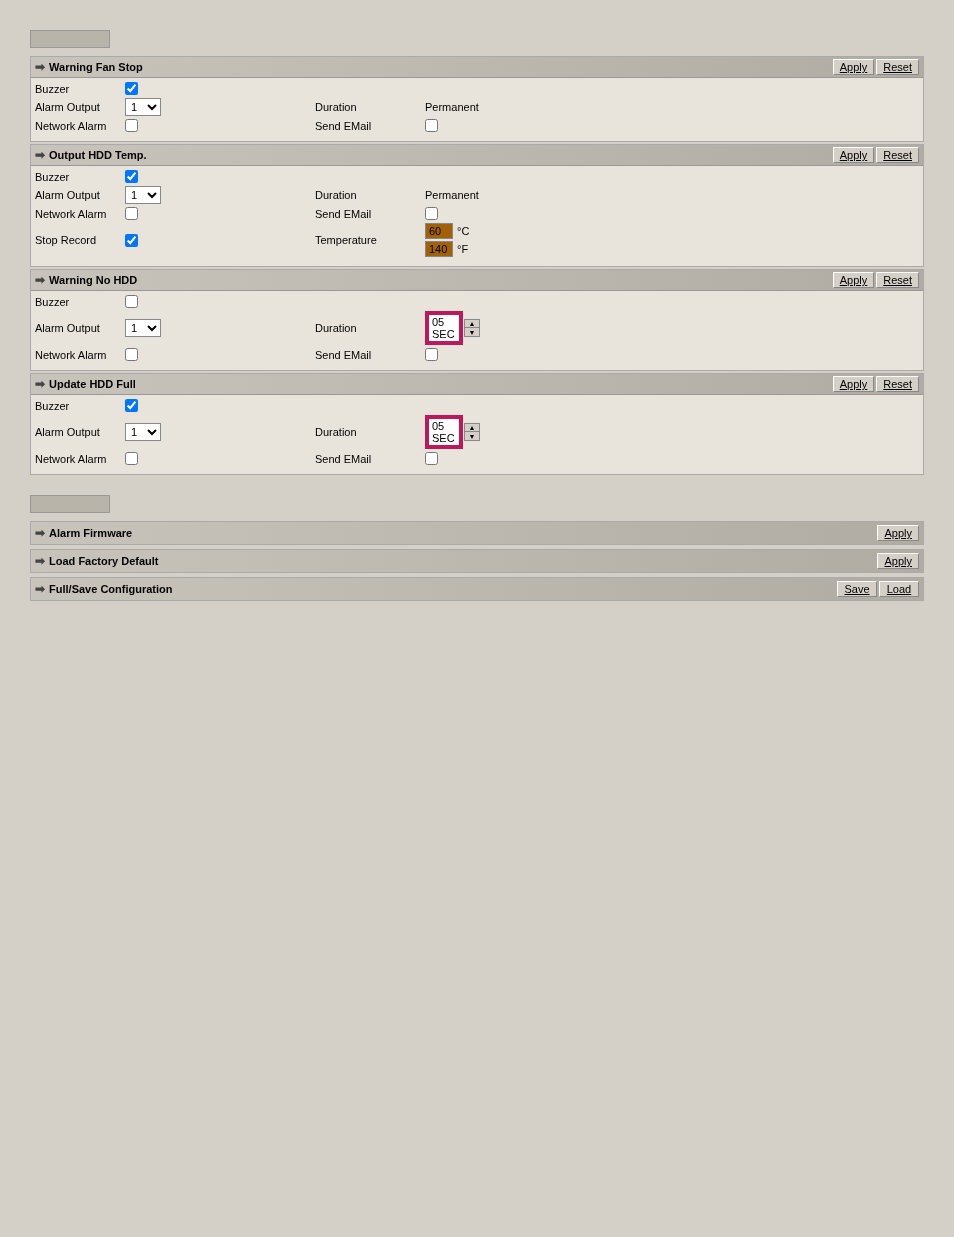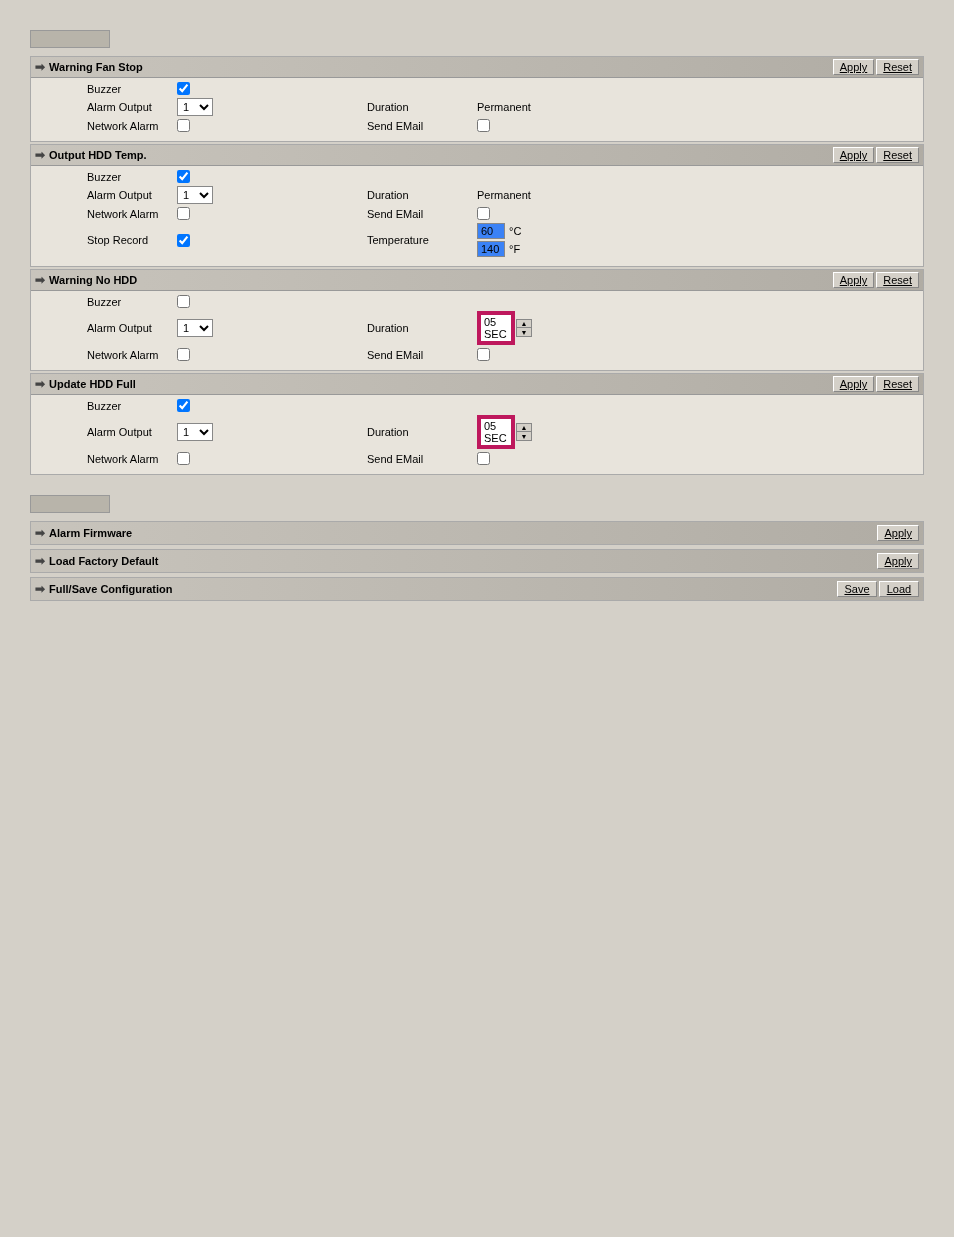--- a/index.html
+++ b/index.html
@@ -64,22 +64,21 @@
       font-size: 11px;
       background: #d4d0c8;
       border: 1px solid #888;
       border-top-color: #fff;
       border-left-color: #fff;
       cursor: pointer;
       min-width: 40px;
     }
 
     .panel-body {
-      padding: 4px 16px 6px 24px;
-      margin-left: 32px;
+      padding: 4px 16px 6px 4px;
     }
 
     .form-label {
       width: 90px;
       font-size: 11px;
       color: #000;
     }
 
     .form-value {
       display: flex;
@@ -153,21 +152,21 @@
       padding: 0;
       line-height: 1;
     }
 
     .spinner-up {
       border-bottom: 1px solid #888;
     }
 
     .temp-box {
       border: 1px solid #888;
-      background: #3b82f6;
+      background: #a16207;
       padding: 1px 3px;
       font-size: 11px;
       width: 28px;
     }
 
     .unit-label {
       font-size: 11px;
     }
 
     .temp-row {

